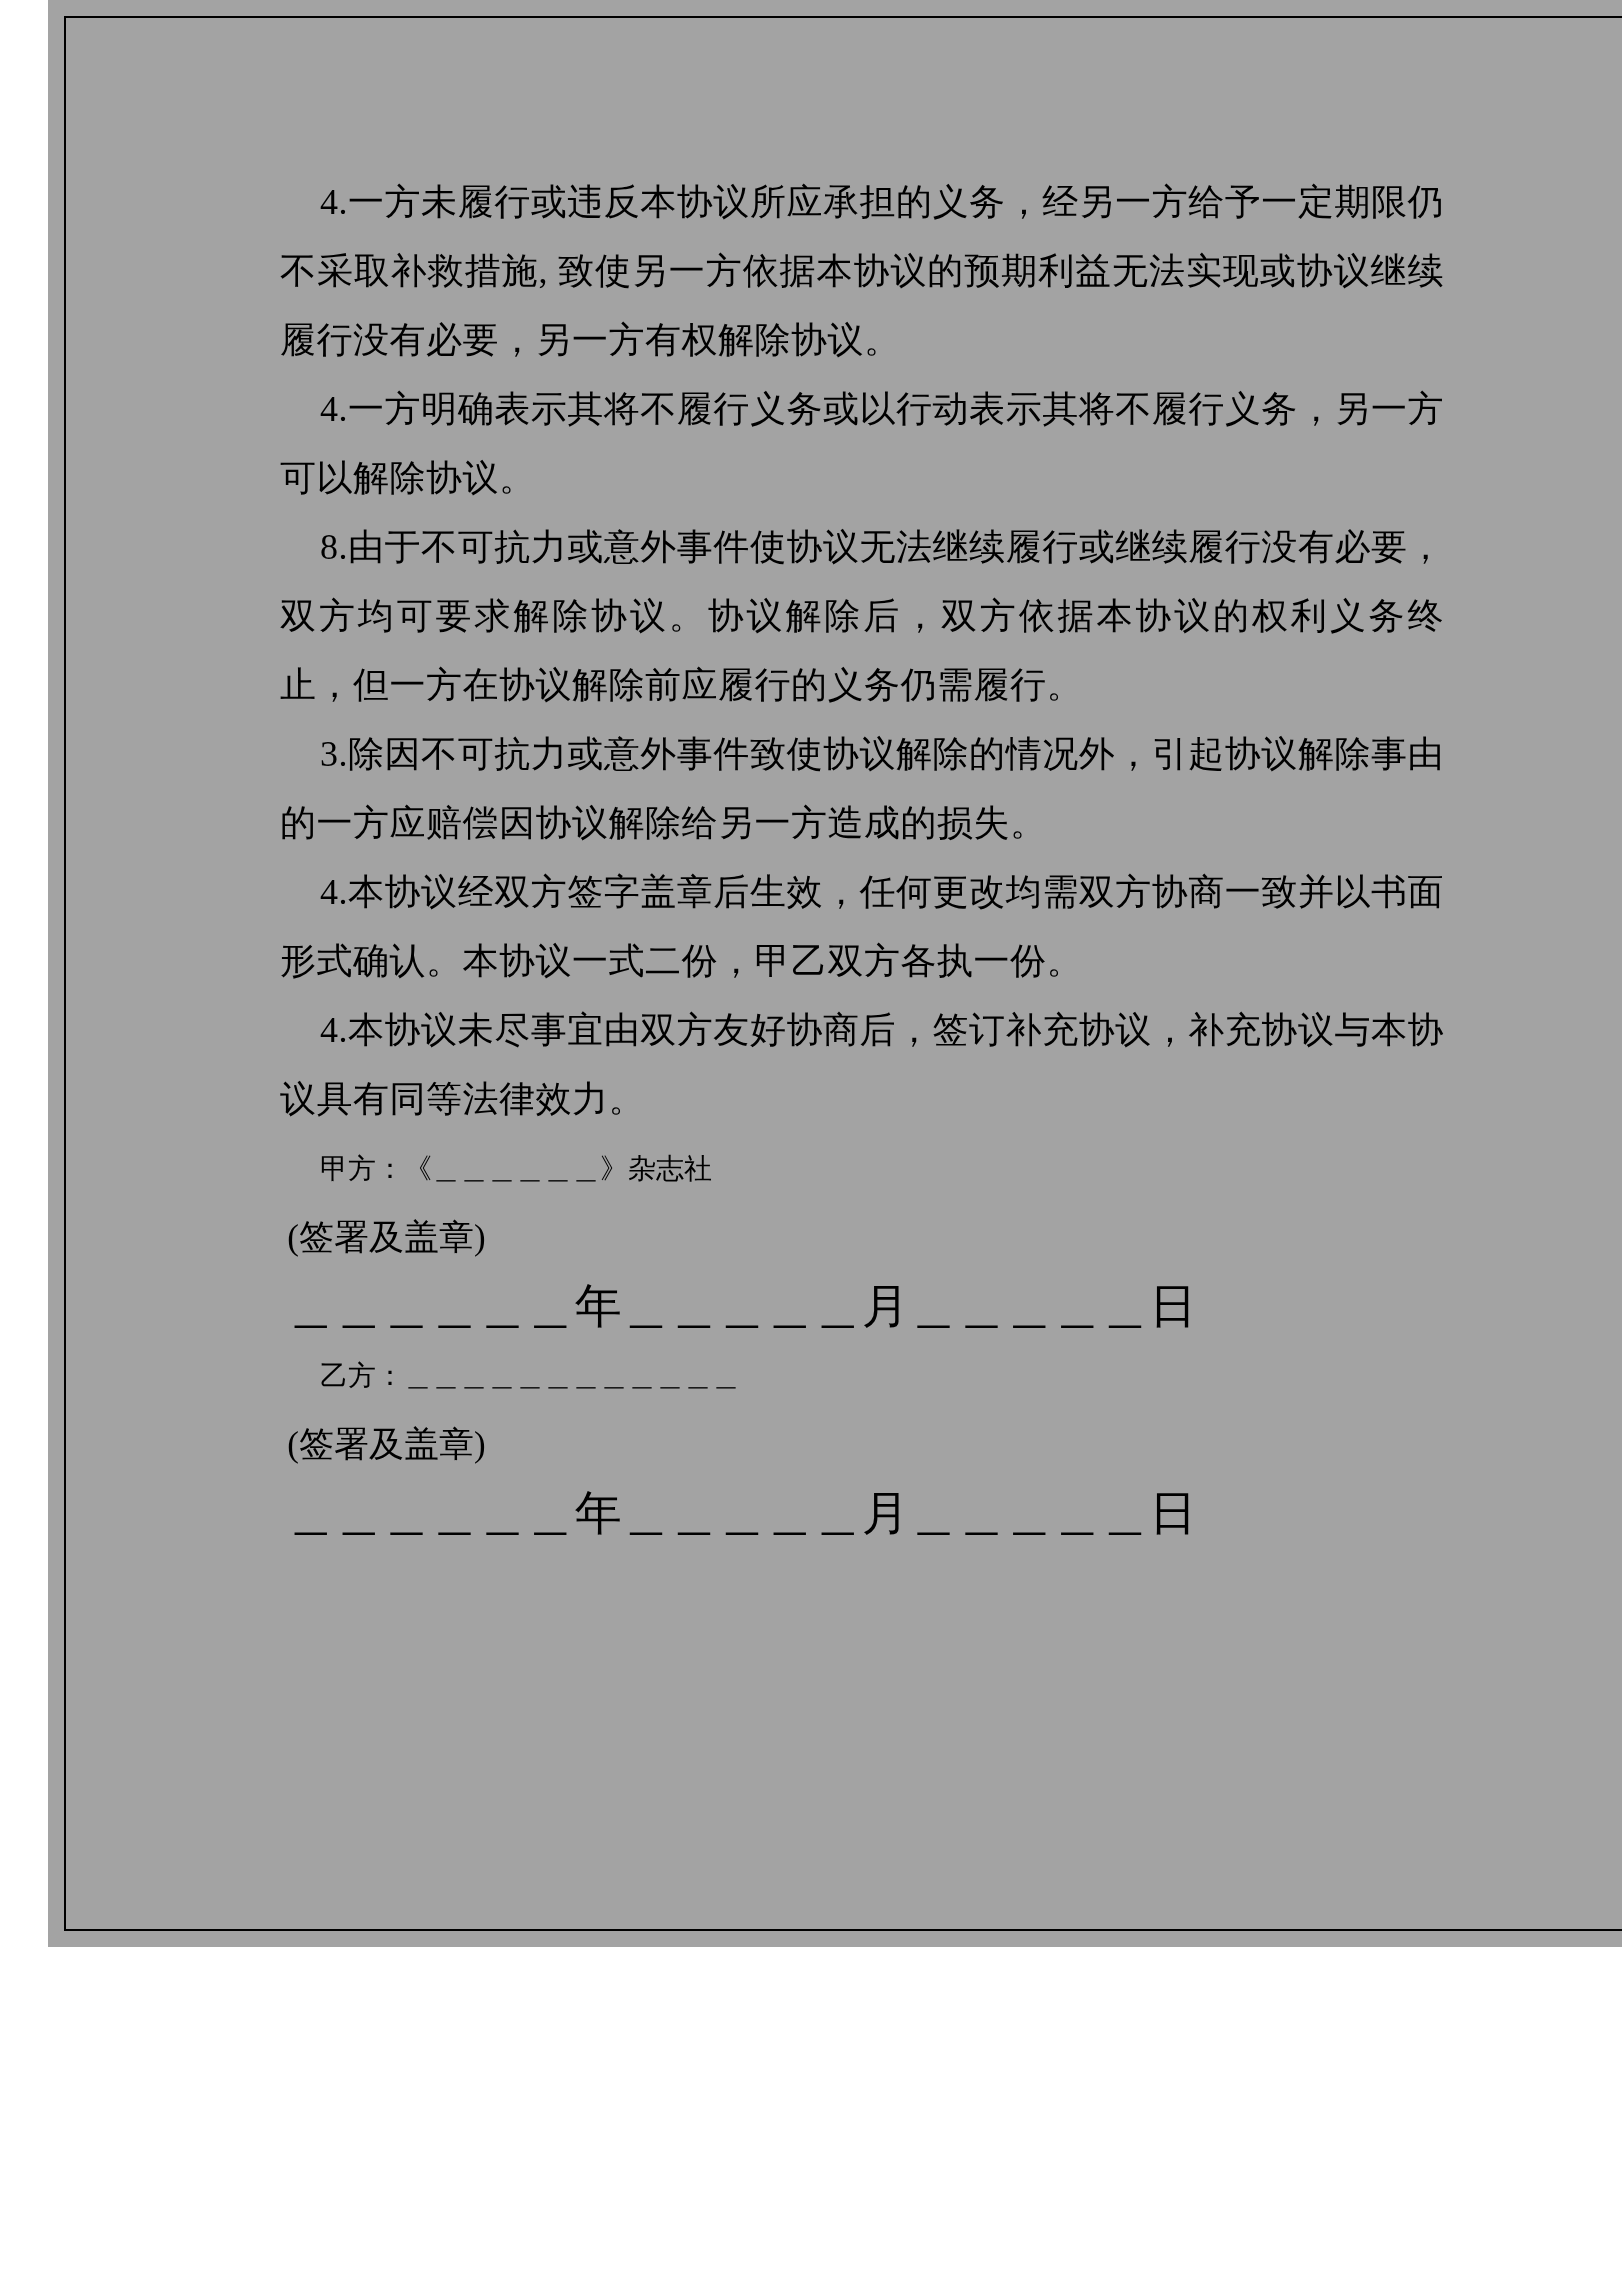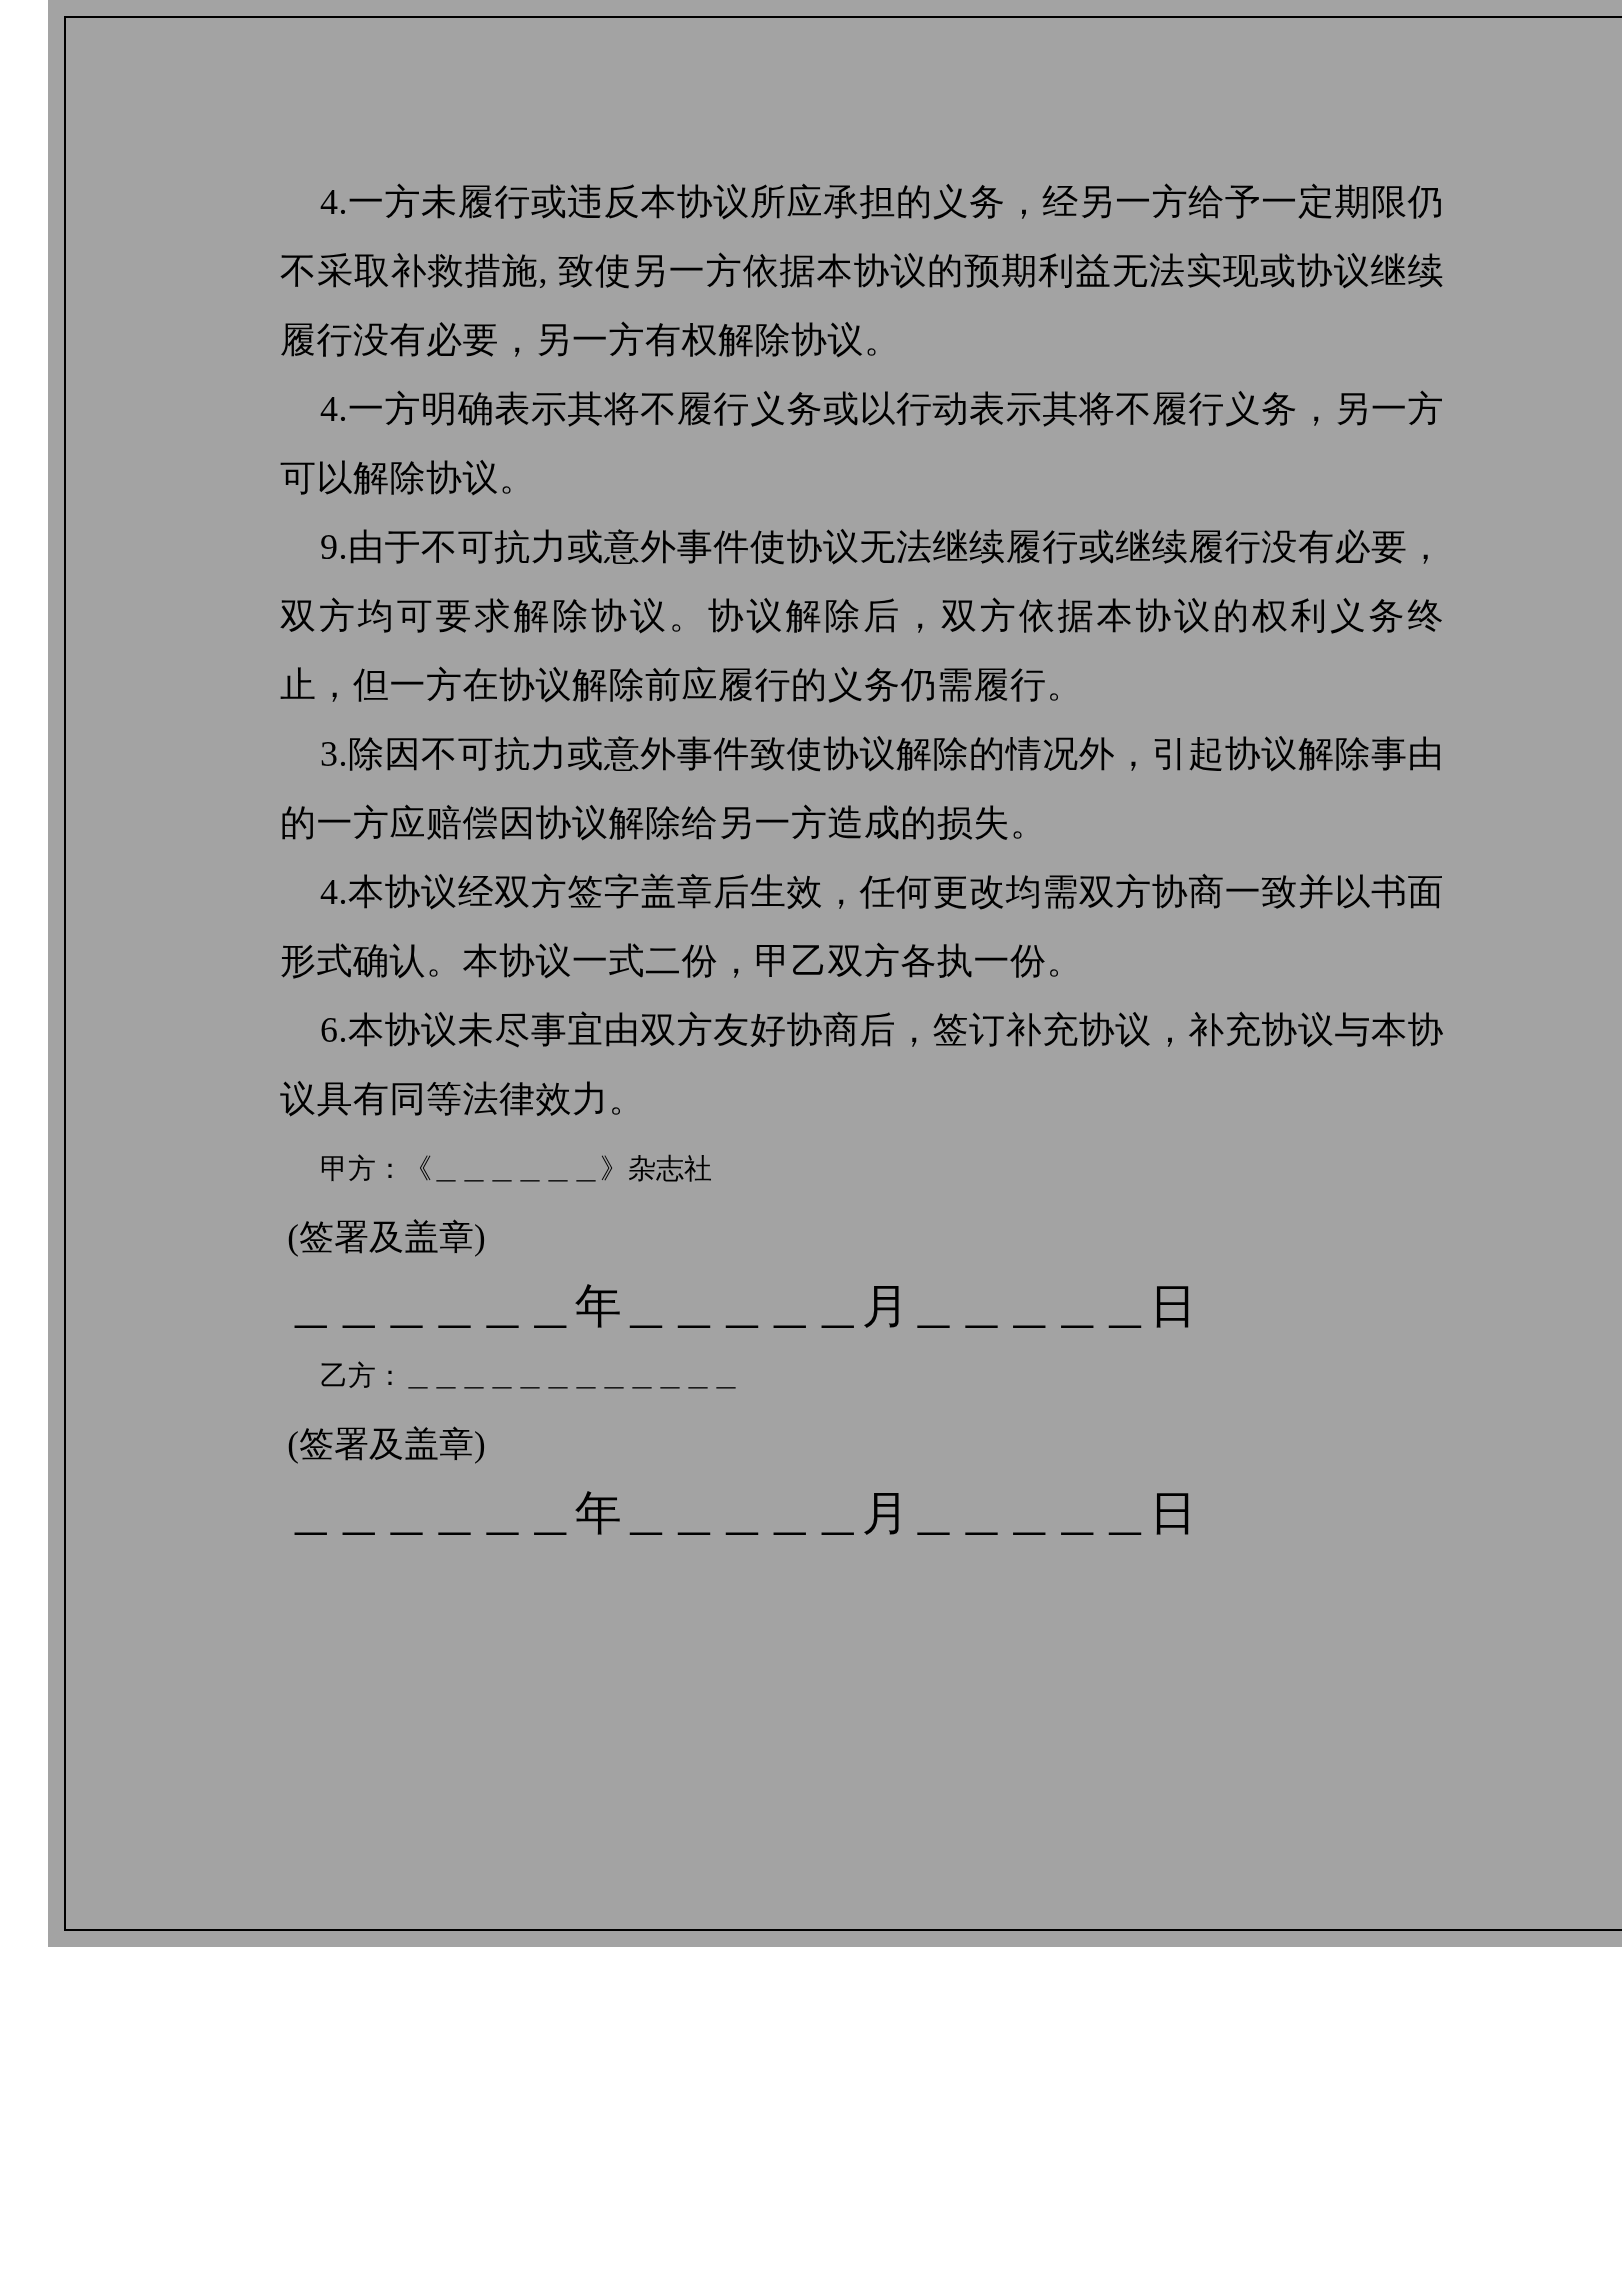--- a/index.html
+++ b/index.html
@@ -82,28 +82,28 @@
 
 <div class="page">
   <div class="page-border"></div>
 
   <div class="content">
 
     <p class="para indent">4.一方未履行或违反本协议所应承担的义务，经另一方给予一定期限仍不采取补救措施, 致使另一方依据本协议的预期利益无法实现或协议继续履行没有必要，另一方有权解除协议。</p>
 
     <p class="para indent">4.一方明确表示其将不履行义务或以行动表示其将不履行义务，另一方可以解除协议。</p>
 
-    <p class="para indent">9.由于不可抗力或意外事件使协议无法继续履行或继续履行没有必要，双方均可要求解除协议。协议解除后，双方依据本协议的权利义务终止，但一方在协议解除前应履行的义务仍需履行。</p>
+    <p class="para indent">8.由于不可抗力或意外事件使协议无法继续履行或继续履行没有必要，双方均可要求解除协议。协议解除后，双方依据本协议的权利义务终止，但一方在协议解除前应履行的义务仍需履行。</p>
 
     <p class="para indent">3.除因不可抗力或意外事件致使协议解除的情况外，引起协议解除事由的一方应赔偿因协议解除给另一方造成的损失。</p>
 
 
     <p class="para indent">4.本协议经双方签字盖章后生效，任何更改均需双方协商一致并以书面形式确认。本协议一式二份，甲乙双方各执一份。</p>
 
-    <p class="para indent">6.本协议未尽事宜由双方友好协商后，签订补充协议，补充协议与本协议具有同等法律效力。</p>
+    <p class="para indent">4.本协议未尽事宜由双方友好协商后，签订补充协议，补充协议与本协议具有同等法律效力。</p>
 
     <p class="sig-line">甲方：《＿＿＿＿＿＿》杂志社</p>
 
     <p class="sig-sub">(签署及盖章)</p>
 
     <p class="sig-date">＿＿＿＿＿＿年＿＿＿＿＿月＿＿＿＿＿日</p>
 
     <p class="sig-line">乙方：＿＿＿＿＿＿＿＿＿＿＿＿</p>
 
     <p class="sig-sub">(签署及盖章)</p>

